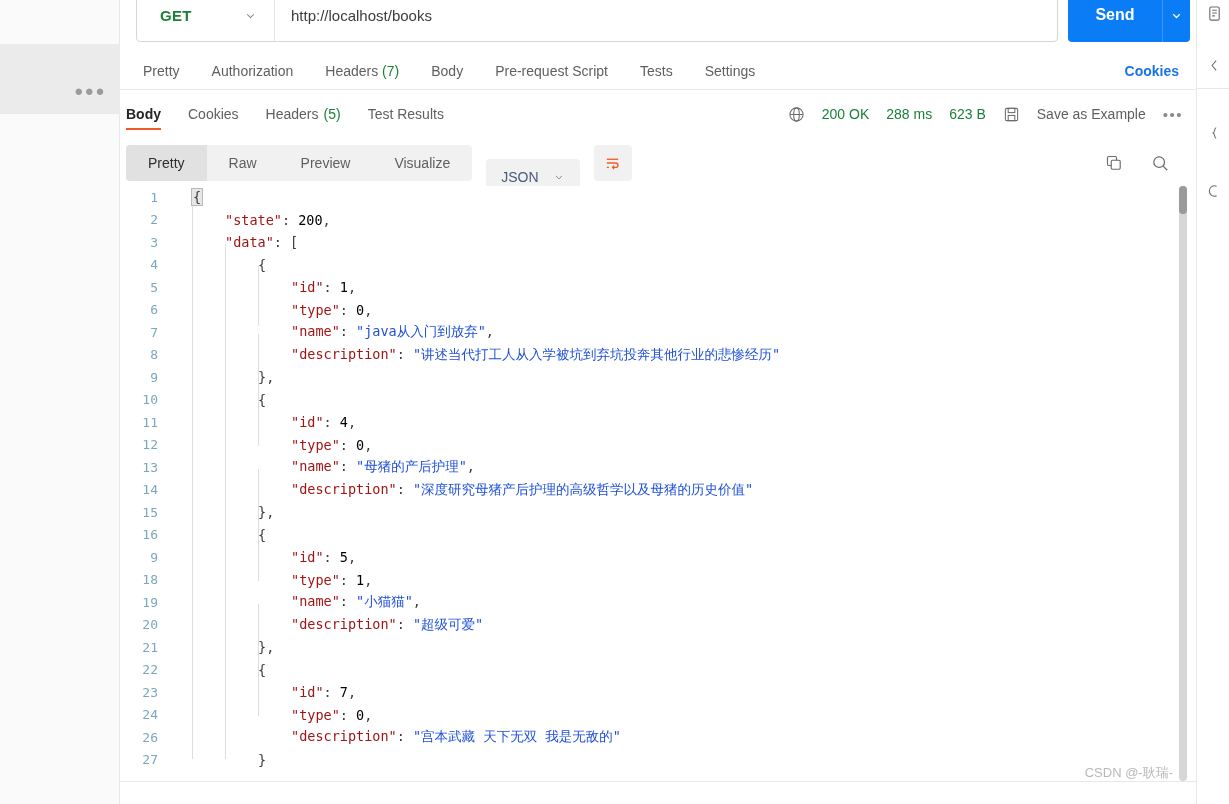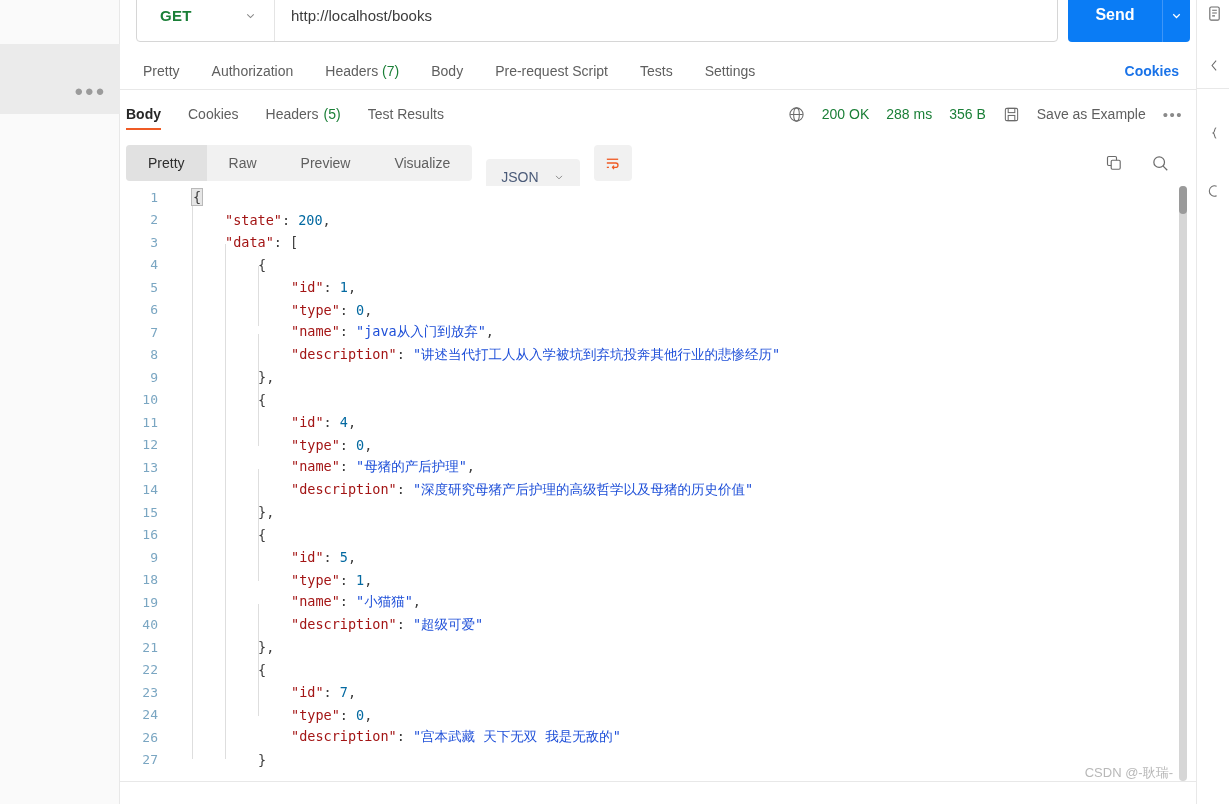--- a/index.html
+++ b/index.html
@@ -163,21 +163,21 @@
     white-space: pre;
   }
   .lineno {
     width: 52px; text-align: right; padding-right: 14px;
     color: #7aa6c2; font-family: "DejaVu Sans Mono", monospace;
     font-size: 13px; flex: 0 0 52px; user-select: none;
   }
   .codetext { position: relative; padding-left: 20px; }
   .k  { color: #a31515; }
   .s  { color: #1e4fd8; }
-  .n  { color: #0369a1; }
+  .n  { color: #000000; }
   .p  { color: #3b3b3b; }
   .brace-hl {
     background: #e6e6e6; outline: 1px solid #b9b9b9; padding: 0 1px;
   }
   
   .guide {
     position: absolute; top: 0; bottom: 0; width: 1px; background: #dedede;
   }
   #guides-layer {
     position: absolute; left: 0; top: 0; width: 1076px; height: 595px;
@@ -318,21 +318,21 @@
     <div id="status-group">
       <span class="ico">
         <svg width="17" height="17" viewBox="0 0 18 18" fill="none" stroke="#6b6b6b" stroke-width="1.1">
           <circle cx="9" cy="9" r="7"></circle>
             <ellipse cx="9" cy="9" rx="3" ry="7"></ellipse>
             <path d="M2.3 9h13.4"></path>
         </svg>
       </span>
       <span class="status-metric">200 OK</span>
       <span class="status-metric">288 ms</span>
-      <span class="status-metric">356 B</span>
+      <span class="status-metric">623 B</span>
       <span class="ico">
         <svg width="17" height="17" viewBox="0 0 18 18" fill="none" stroke="#6b6b6b" stroke-width="1.1">
           <rect x="2.5" y="2.5" width="13" height="13" rx="1.5"></rect>
           <rect x="5.5" y="2.5" width="7" height="4.5"></rect>
           <rect x="5.5" y="10" width="7" height="5.5"></rect>
         </svg>
       </span>
       <span id="save-example">Save as Example</span>
       <span id="resp-more">•••</span>
     </div>
@@ -410,21 +410,21 @@
         <div class="code-line"><span class="lineno">10</span><span class="codetext" style="margin-left: 66px;"><span class="p">{</span></span></div>
         <div class="code-line"><span class="lineno">11</span><span class="codetext" style="margin-left: 99px;"><span class="k">"id"</span><span class="p">: </span><span class="n">4</span><span class="p">,</span></span></div>
         <div class="code-line"><span class="lineno">12</span><span class="codetext" style="margin-left: 99px;"><span class="k">"type"</span><span class="p">: </span><span class="n">0</span><span class="p">,</span></span></div>
         <div class="code-line"><span class="lineno">13</span><span class="codetext" style="margin-left: 99px;"><span class="k">"name"</span><span class="p">: </span><span class="s">"母猪的产后护理"</span><span class="p">,</span></span></div>
         <div class="code-line"><span class="lineno">14</span><span class="codetext" style="margin-left: 99px;"><span class="k">"description"</span><span class="p">: </span><span class="s">"深度研究母猪产后护理的高级哲学以及母猪的历史价值"</span></span></div>
         <div class="code-line"><span class="lineno">15</span><span class="codetext" style="margin-left: 66px;"><span class="p">},</span></span></div>
         <div class="code-line"><span class="lineno">16</span><span class="codetext" style="margin-left: 66px;"><span class="p">{</span></span></div>
         <div class="code-line"><span class="lineno">9</span><span class="codetext" style="margin-left: 99px;"><span class="k">"id"</span><span class="p">: </span><span class="n">5</span><span class="p">,</span></span></div>
         <div class="code-line"><span class="lineno">18</span><span class="codetext" style="margin-left: 99px;"><span class="k">"type"</span><span class="p">: </span><span class="n">1</span><span class="p">,</span></span></div>
         <div class="code-line"><span class="lineno">19</span><span class="codetext" style="margin-left: 99px;"><span class="k">"name"</span><span class="p">: </span><span class="s">"小猫猫"</span><span class="p">,</span></span></div>
-        <div class="code-line"><span class="lineno">40</span><span class="codetext" style="margin-left: 99px;"><span class="k">"description"</span><span class="p">: </span><span class="s">"超级可爱"</span></span></div>
+        <div class="code-line"><span class="lineno">20</span><span class="codetext" style="margin-left: 99px;"><span class="k">"description"</span><span class="p">: </span><span class="s">"超级可爱"</span></span></div>
         <div class="code-line"><span class="lineno">21</span><span class="codetext" style="margin-left: 66px;"><span class="p">},</span></span></div>
         <div class="code-line"><span class="lineno">22</span><span class="codetext" style="margin-left: 66px;"><span class="p">{</span></span></div>
         <div class="code-line"><span class="lineno">23</span><span class="codetext" style="margin-left: 99px;"><span class="k">"id"</span><span class="p">: </span><span class="n">7</span><span class="p">,</span></span></div>
         <div class="code-line"><span class="lineno">24</span><span class="codetext" style="margin-left: 99px;"><span class="k">"type"</span><span class="p">: </span><span class="n">0</span><span class="p">,</span></span></div>
         <div class="code-line"><span class="lineno">26</span><span class="codetext" style="margin-left: 99px;"><span class="k">"description"</span><span class="p">: </span><span class="s">"宫本武藏 天下无双 我是无敌的"</span></span></div>
         <div class="code-line"><span class="lineno">27</span><span class="codetext" style="margin-left: 66px;"><span class="p">}</span></span></div>
       </div>
     <div id="vscroll-track">
       <div id="vscroll-thumb"></div>
     </div>

